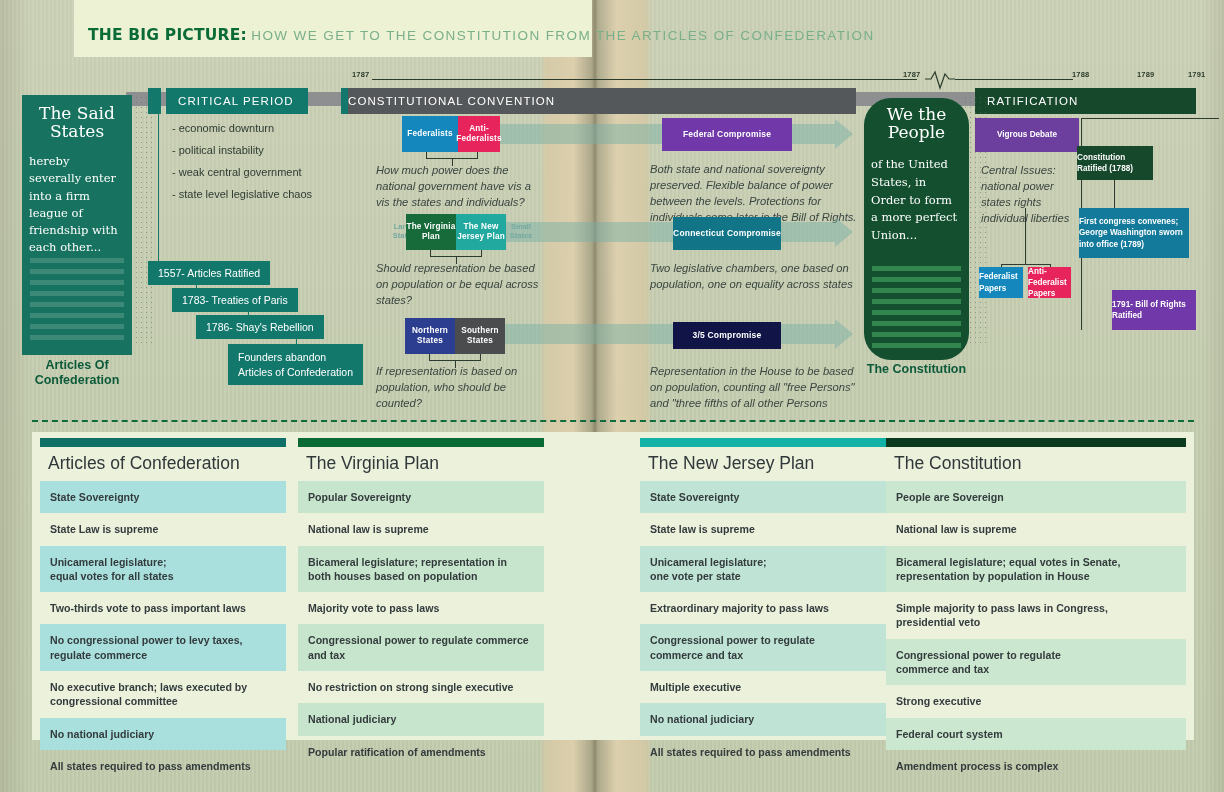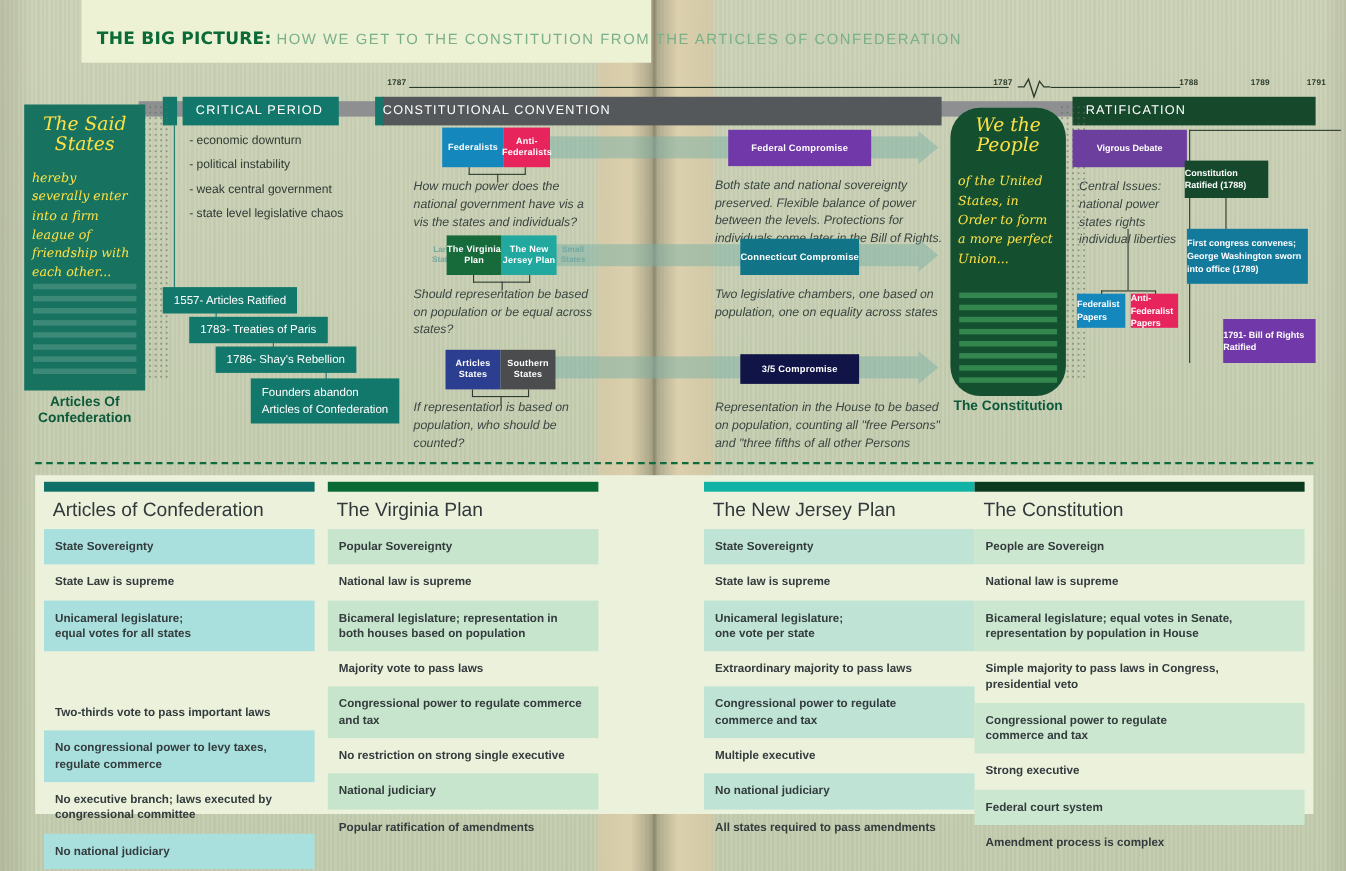--- a/index.html
+++ b/index.html
@@ -79,21 +79,21 @@
   #sec-convention { left: 348px; top: 88px; width: 508px; background:#55585a; }
   #sec-convention-tab { position:absolute; left:341px; top:88px; width:8px; height:26px; background:#13786c; }
   #sec-ratification { left: 975px; top: 88px; width: 221px; background:#16482c; padding-left:12px; }
 
   
   .doc-panel {
     position:absolute; background:#17735f; padding: 0;
   }
   .doc-panel.dark { background:#14502f; }
   .doc-script {
-    color:#fde047; font-family:"DejaVu Serif", serif; font-style: italic;
+    color:#ffffff; font-family:"DejaVu Serif", serif; 
     text-align:center; line-height:1.05;
   }
   .doc-lines { position:absolute; left:8px; right:8px; }
   .doc-line { height:5px; background: rgba(255,255,255,0.16); margin-bottom:6px; }
   .doc-panel.dark .doc-line { background: rgba(90,200,120,0.45); }
   .doc-caption {
     position:absolute; text-align:center; font-weight:700; font-size:12.5px;
     color:#0c5a3a; line-height:1.22; font-family:"Liberation Sans",sans-serif;
   }
   .dotpat {
@@ -267,21 +267,21 @@
     <div class="stem"></div>
   </div>
   <div class="qtext" style="left:376px; top:261px; width:170px;">Should representation be based on population or be equal across states?</div>
   <div class="cbox" style="left:673px; top:217px; width:108px; height:33px; background:#127487; font-size:8.5px;">Connecticut Compromise</div>
   <div class="qtext" style="left:650px; top:261px; width:208px;">Two legislative chambers, one based on population, one on equality across states</div>
 
   <div class="arrow" style="left:498px; top:324px; width:355px;">
     <div class="shaft" style="width:337px;"></div>
       <div class="head" style="left:337px;"></div>
   </div>
-  <div class="cbox" style="left:405px; top:318px; width:50px; height:36px; background:#2c3e8f;">Articles States</div>
+  <div class="cbox" style="left:405px; top:318px; width:50px; height:36px; background:#2c3e8f;">Northern States</div>
   <div class="cbox" style="left:455px; top:318px; width:50px; height:36px; background:#4a4c4e;">Southern States</div>
   <div class="bracket" style="left:429px; top:354px; width:52px; height:7px;">
     <div class="stem"></div>
   </div>
   <div class="qtext" style="left:376px; top:364px; width:166px;">If representation is based on population, who should be counted?</div>
   <div class="cbox" style="left:673px; top:322px; width:108px; height:27px; background:#111447; font-size:8.5px;">3/5 Compromise</div>
   <div class="qtext" style="left:650px; top:364px; width:215px;">Representation in the House to be based on population, counting all "free Persons" and "three fifths of all other Persons</div>
 
   <div class="dotpat" style="left:963px; top:95px; height:250px;"></div>
   <div class="doc-panel dark" style="left:864px; top:98px; width:105px; height:262px;border-radius:27px;">
@@ -325,21 +325,21 @@
   <div id="divider"></div>
 
   <div id="table-panel">
     <div class="col" id="col0" style="left: 8px; width: 246px; --stripe: #a9e0dd;">
         <div class="col-bar" style="background: rgb(15, 112, 104);"></div>
         <div class="col-title">Articles of Confederation</div>
         <div class="row alt" style="white-space: pre-line;">State Sovereignty</div>
         <div class="row" style="white-space: pre-line;">State Law is supreme</div>
         <div class="row alt" style="white-space: pre-line;">Unicameral legislature;
 equal votes for all states</div>
-        <div class="row" style="white-space: pre-line; margin-top: 40px;">Two-thirds vote to pass important laws</div>
+        <div class="row" style="white-space: pre-line;">Two-thirds vote to pass important laws</div>
         <div class="row alt" style="white-space: pre-line;">No congressional power to levy taxes,
 regulate commerce</div>
         <div class="row" style="white-space: pre-line;">No executive branch; laws executed by
 congressional committee</div>
         <div class="row alt" style="white-space: pre-line;">No national judiciary</div>
         <div class="row" style="white-space: pre-line;">All states required to pass amendments</div>
       </div>
     <div class="col" id="col1" style="left: 266px; width: 246px; --stripe: #c7e5cc;">
         <div class="col-bar" style="background: rgb(10, 106, 52);"></div>
         <div class="col-title">The Virginia Plan</div>

